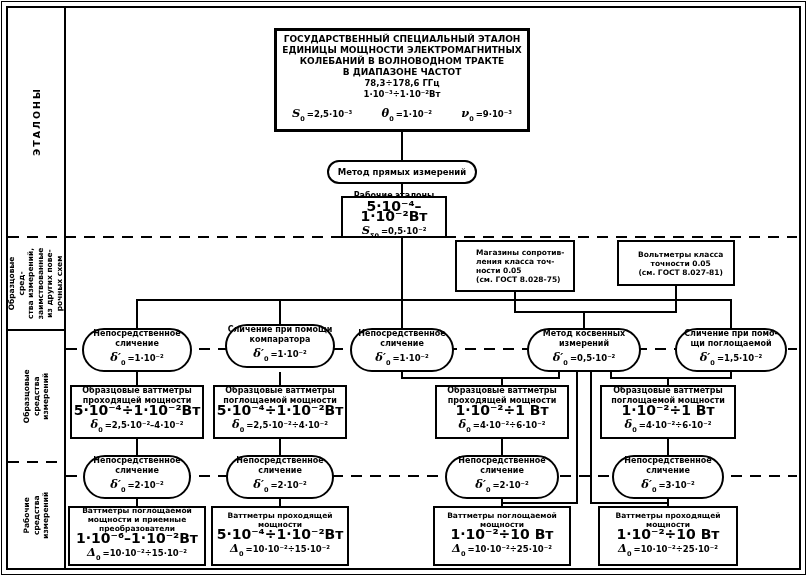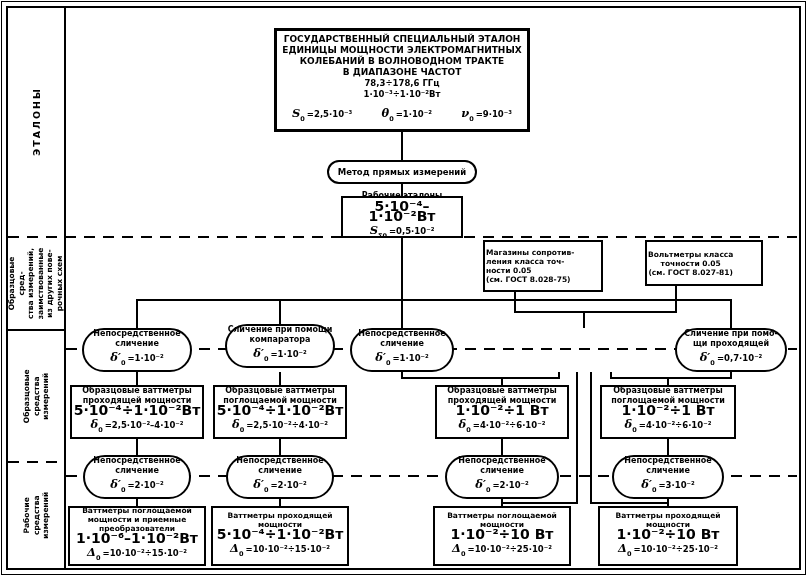--- a/index.html
+++ b/index.html
@@ -14,21 +14,21 @@
   .node{position:absolute;border:2px solid #000;background:#fff;z-index:2;box-sizing:border-box;
     display:flex;flex-direction:column;align-items:center;justify-content:center;text-align:center;}
   .oval{border-radius:24px;}
   .std{border-width:3px;}
   .t9{font-size:9px;line-height:11px;white-space:pre-line;}
   .t85{font-size:8.5px;line-height:11px;}
   .lbl{font-size:8px;line-height:9.5px;}
   .lbl75{font-size:7.5px;line-height:9px;white-space:pre-line;}
   .rng{font-size:14px;line-height:10px;}
   .side{font-size:8px;line-height:10.5px;white-space:pre-line;text-align:left;
-    align-items:flex-start;padding-left:1px;margin-left:28px;}
+    align-items:flex-start;padding-left:19px;}
   .f{display:block;line-height:13px;margin-top:1px;}
   .f i{font-style:italic;font-family:"DejaVu Serif",serif;font-size:11.5px;}
   .f sub{font-size:6.5px;}
   .f .val{font-style:normal;font-size:8.5px;margin-left:2px;}
   .vlabel{position:absolute;left:8px;width:56px;display:flex;align-items:center;justify-content:center;z-index:2;}
   .vlabel>span{transform:rotate(-90deg);text-align:center;white-space:pre-line;}
   .et{font-size:9.5px;letter-spacing:2px;}
   .sm{font-size:7.5px;line-height:9.5px;}
 </style>
 </head>
@@ -114,21 +114,21 @@
       <span class="f"><i>S</i><sub>0</sub><span class="val">=2,5·10⁻³</span></span>
       <span class="f"><i>θ</i><sub>0</sub><span class="val">=1·10⁻²</span></span>
       <span class="f"><i>ν</i><sub>0</sub><span class="val">=9·10⁻³</span></span>
     </div>
   </div>
 
   <div class="node oval" style="left:327px;top:160px;width:150px;height:24px;">
     <div class="t85">Метод прямых измерений</div>
   </div>
 
-  <div class="node" style="left:341px;top:196px;width:122px;height:42px;">
+  <div class="node" style="left:341px;top:196px;width:106px;height:42px;">
     <div class="lbl">Рабочие эталоны</div>
     <div class="rng">5·10⁻⁴–1·10⁻²Вт</div>
     <span class="f"><i>S</i><sub>Σ0</sub><span class="val">=0,5·10⁻²</span></span>
   </div>
 
   <div class="node side" style="left:455px;top:240px;width:120px;height:52px;">
     <div class="lbl75" style="text-align:left;">Магазины сопротив-
 ления класса точ-
 ности 0.05
 (см. ГОСТ 8.028-75)</div>
@@ -147,24 +147,29 @@
   <div class="node oval" style="left:225px;top:324px;width:110px;height:44px;">
     <div class="lbl">Сличение при помощи</div>
     <div class="lbl">компаратора</div>
     <span class="f"><i>δ′</i><sub>0</sub><span class="val">=1·10⁻²</span></span>
   </div>
   <div class="node oval" style="left:350px;top:328px;width:104px;height:44px;">
     <div class="lbl">Непосредственное</div>
     <div class="lbl">сличение</div>
     <span class="f"><i>δ′</i><sub>0</sub><span class="val">=1·10⁻²</span></span>
   </div>
+  <div class="node oval" style="left:527px;top:328px;width:114px;height:44px;">
+    <div class="lbl">Метод косвенных</div>
+    <div class="lbl">измерений</div>
+    <span class="f"><i>δ′</i><sub>0</sub><span class="val">=0,5·10⁻²</span></span>
+  </div>
   <div class="node oval" style="left:675px;top:328px;width:112px;height:44px;">
     <div class="lbl">Сличение при помо-</div>
-    <div class="lbl">щи проходящей</div>
-    <span class="f"><i>δ′</i><sub>0</sub><span class="val">=0,7·10⁻²</span></span>
+    <div class="lbl">щи поглощаемой</div>
+    <span class="f"><i>δ′</i><sub>0</sub><span class="val">=1,5·10⁻²</span></span>
   </div>
 
   <div class="node" style="left:70px;top:385px;width:134px;height:54px;">
     <div class="lbl">Образцовые ваттметры</div>
     <div class="lbl">проходящей мощности</div>
     <div class="rng">5·10⁻⁴÷1·10⁻²Вт</div>
     <span class="f"><i>δ</i><sub>0</sub><span class="val">=2,5·10⁻²–4·10⁻²</span></span>
   </div>
   <div class="node" style="left:213px;top:385px;width:134px;height:54px;">
     <div class="lbl">Образцовые ваттметры</div>

